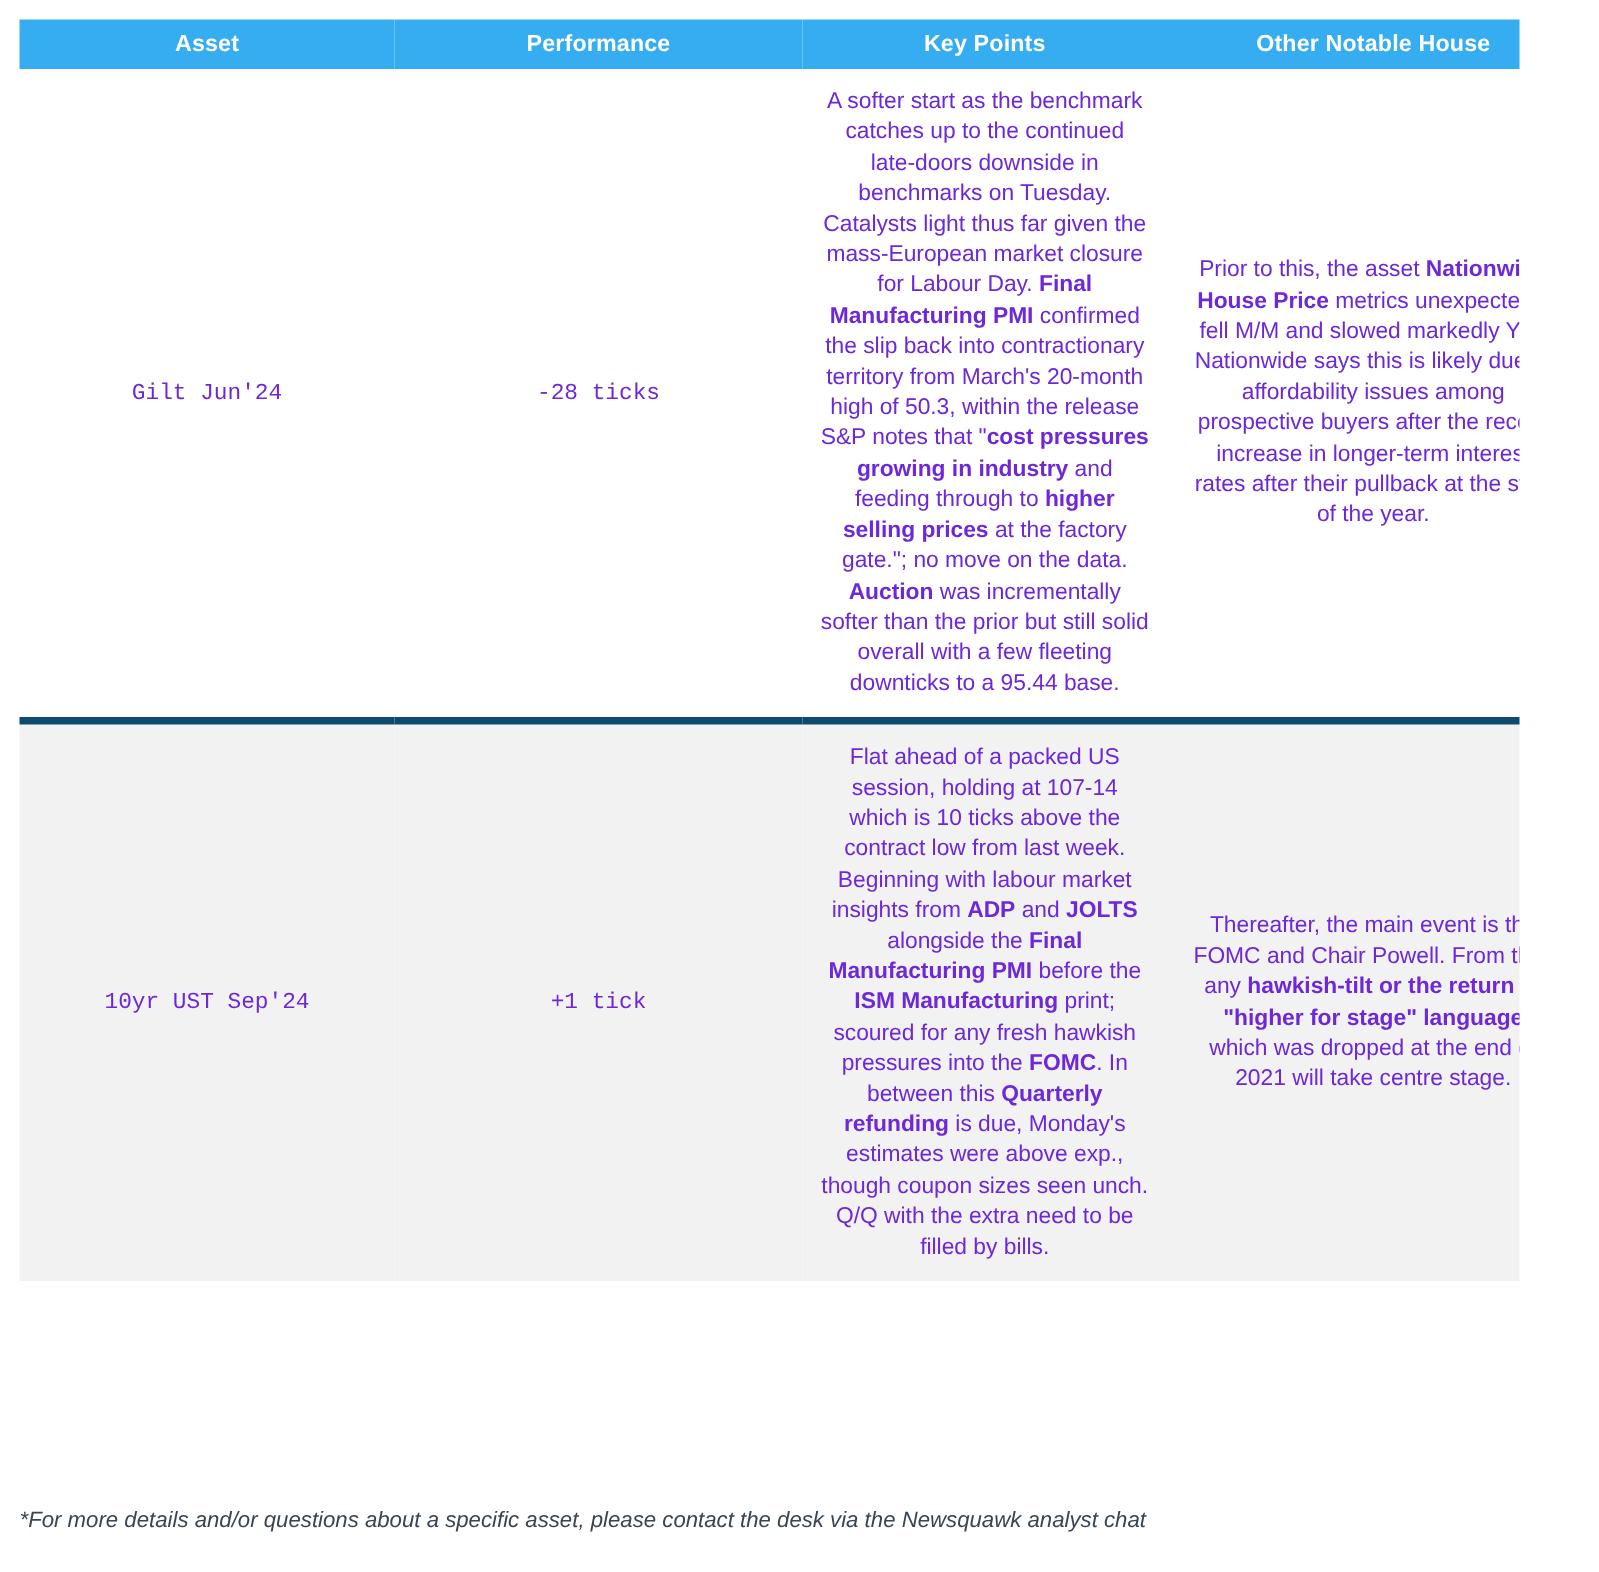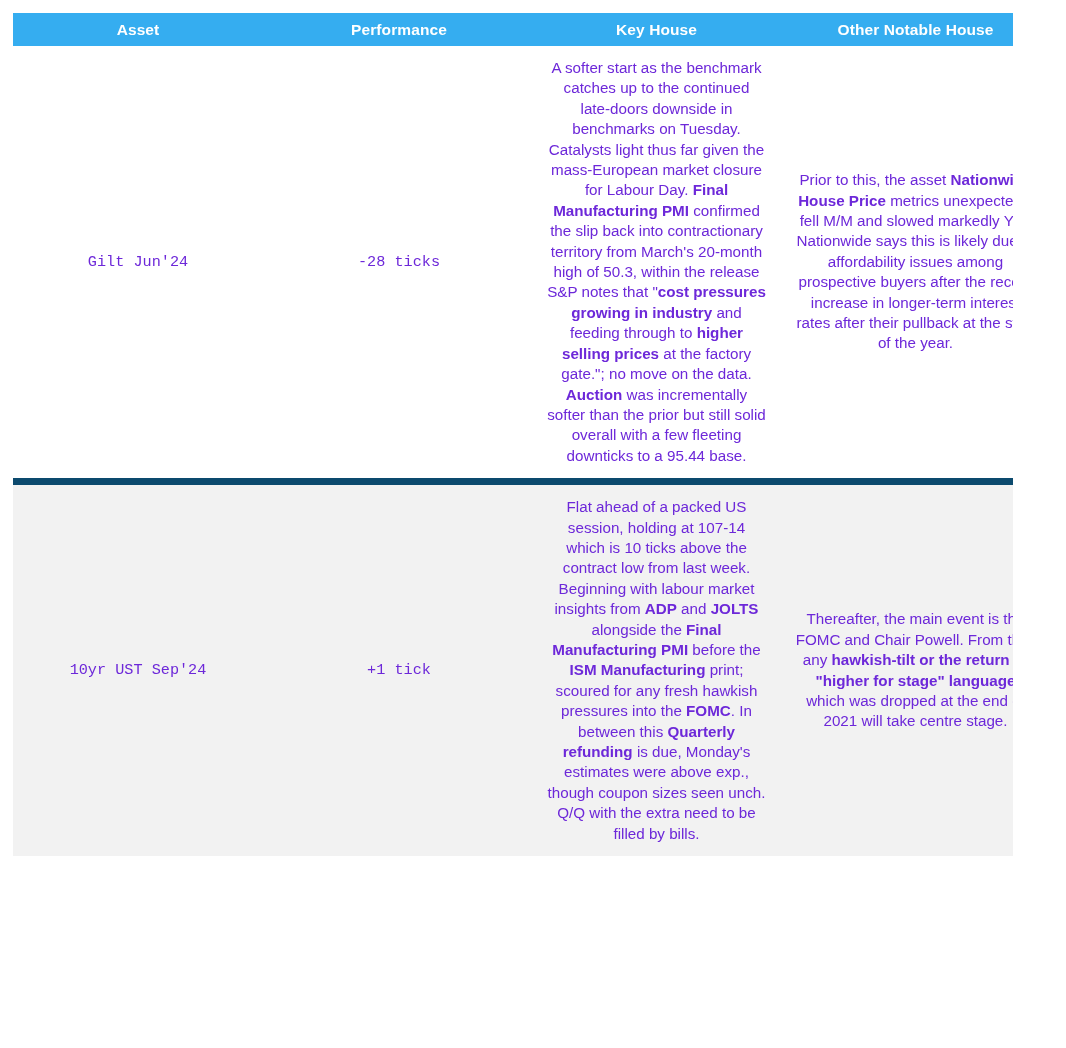--- a/index.html
+++ b/index.html
@@ -49,21 +49,21 @@
     text-align: center;
     font-size: 15.2px;
     line-height: 20.4px;
     padding: 12px 10px;
     color: #6d28d9;
   }
   tbody tr.row-alt td {
     background: #f2f2f2;
   }
   tbody tr.row-alt td {
-    border-top: 7px solid #0c4a6e;
+    border-top: 5px solid #0c4a6e;
   }
   td.cell-narrow {
     padding-left: 14px;
     padding-right: 14px;
     font-family: Liberation Mono, monospace;
   }
   td.cell-key {
     padding-left: 12px;
     padding-right: 12px;
   }
@@ -94,34 +94,35 @@
     <colgroup>
       <col class="col-asset">
       <col class="col-perf">
       <col class="col-key">
       <col class="col-other">
     </colgroup>
     <thead>
       <tr>
         <th>Asset</th>
         <th>Performance</th>
-        <th>Key House</th>
+        <th>Key Points</th>
         <th>Other Notable House</th>
       </tr>
     </thead>
     <tbody>
         <tr>
           <td class="cell-narrow">Gilt Jun'24</td>
           <td class="cell-narrow">-28 ticks</td>
           <td class="cell-key"><span>A softer start as the benchmark catches up to the continued late-doors downside in benchmarks on Tuesday. Catalysts light thus far given the mass-European market closure for Labour Day. </span><b>Final Manufacturing PMI</b><span> confirmed the slip back into contractionary territory from March's 20-month high of 50.3, within the release S&amp;P notes that "</span><b>cost pressures growing in industry</b><span> and feeding through to </span><b>higher selling prices</b><span> at the factory gate."; no move on the data. </span><b>Auction</b><span> was incrementally softer than the prior but still solid overall with a few fleeting downticks to a 95.44 base.</span></td>
           <td class="cell-other"><span>Prior to this, the asset </span><b>Nationwide House Price</b><span> metrics unexpectedly fell M/M and slowed markedly Y/Y; Nationwide says this is likely due to affordability issues among prospective buyers after the recent increase in longer-term interest rates after their pullback at the start of the year.</span></td>
         </tr>
         <tr class="row-alt">
           <td class="cell-narrow">10yr UST Sep'24</td>
           <td class="cell-narrow">+1 tick</td>
           <td class="cell-key"><span>Flat ahead of a packed US session, holding at 107-14 which is 10 ticks above the contract low from last week. Beginning with labour market insights from </span><b>ADP</b><span> and </span><b>JOLTS</b><span> alongside the </span><b>Final Manufacturing PMI</b><span> before the </span><b>ISM Manufacturing</b><span> print; scoured for any fresh hawkish pressures into the </span><b>FOMC</b><span>. In between this </span><b>Quarterly refunding</b><span> is due, Monday's estimates were above exp., though coupon sizes seen unch. Q/Q with the extra need to be filled by bills.</span></td>
           <td class="cell-other"><span>Thereafter, the main event is the FOMC and Chair Powell. From this, any </span><b>hawkish-tilt or the return of "higher for stage" language</b><span> which was dropped at the end of 2021 will take centre stage.</span></td>
         </tr>
       </tbody>
   </table>
 
+  <div class="footnote">*For more details and/or questions about a specific asset, please contact the desk via the Newsquawk analyst chat</div>
 
 </div>
 
 </body></html>

